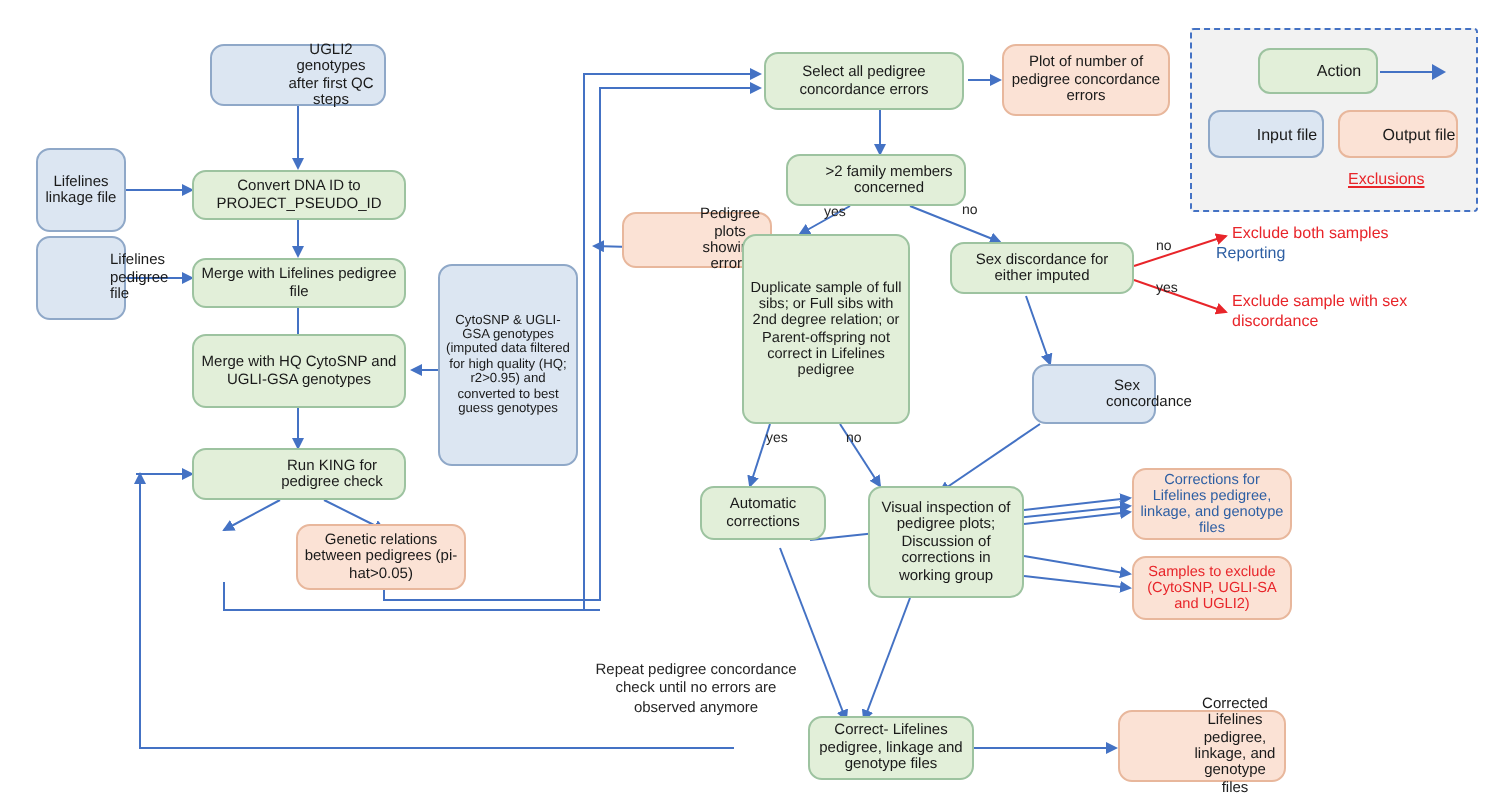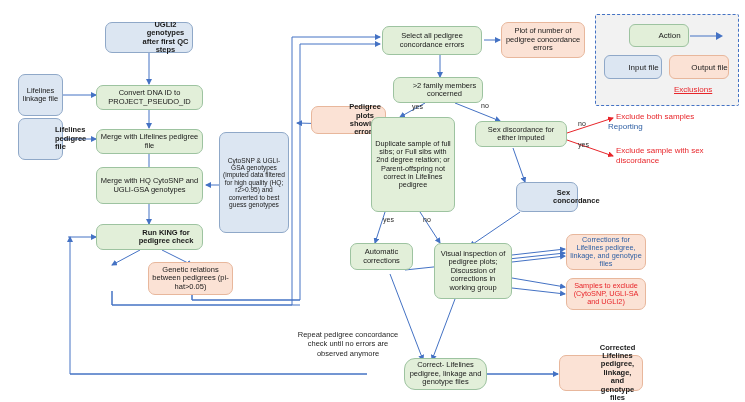--- a/index.html
+++ b/index.html
@@ -18,21 +18,21 @@
     display:flex;align-items:center;justify-content:center;
     text-align:center;
     line-height:1.12;
     padding:2px 3px;
     z-index:3;
   }
   .node span{display:block;width:100%;}
   .action{background:#e2efd9;border:1px solid #9dc3a0;color:#1a1a1a;}
   .input{background:#dce6f2;border:1px solid #8fa8c8;color:#1a1a1a;}
   .output{background:#fbe2d5;border:1px solid #e8b79c;color:#1a1a1a;}
-  .bold{font-weight:bold;padding-left:36px;}
+  .bold{font-weight:normal;padding-left:36px;}
   .reporting{color:#2e5fa3;}
   .exclusion{color:#e8252a;}
   .lbl{
     position:absolute;
     font-size:7px;color:#262626;
     z-index:4;white-space:nowrap;
   }
   .exl-text{
     position:absolute;
     font-size:8px;color:#e8252a;
@@ -221,21 +221,21 @@
   </div>
 
   <div class="node output reporting" style="left:566px;top:234px;width:80px;height:36px;font-size:7.3px;">
     <span>Corrections for Lifelines pedigree, linkage, and genotype files</span>
   </div>
 
   <div class="node output exclusion" style="left:566px;top:278px;width:80px;height:32px;font-size:7.3px;">
     <span>Samples to exclude (CytoSNP, UGLI-SA and UGLI2)</span>
   </div>
 
-  <div class="node action" style="left:404px;top:358px;width:83px;height:32px;font-size:7.5px;border-radius:11px;">
+  <div class="node action" style="left:404px;top:358px;width:83px;height:32px;font-size:7.5px;">
     <span>Correct- Lifelines pedigree, linkage and genotype files</span>
   </div>
 
   <div class="node output bold" style="left:559px;top:355px;width:84px;height:36px;font-size:7.5px;">
     <span>Corrected Lifelines pedigree, linkage, and genotype files</span>
   </div>
 
   <div class="lbl" style="left:412px;top:103px;">yes</div>
   <div class="lbl" style="left:481px;top:102px;">no</div>
   <div class="lbl" style="left:383px;top:216px;">yes</div>

